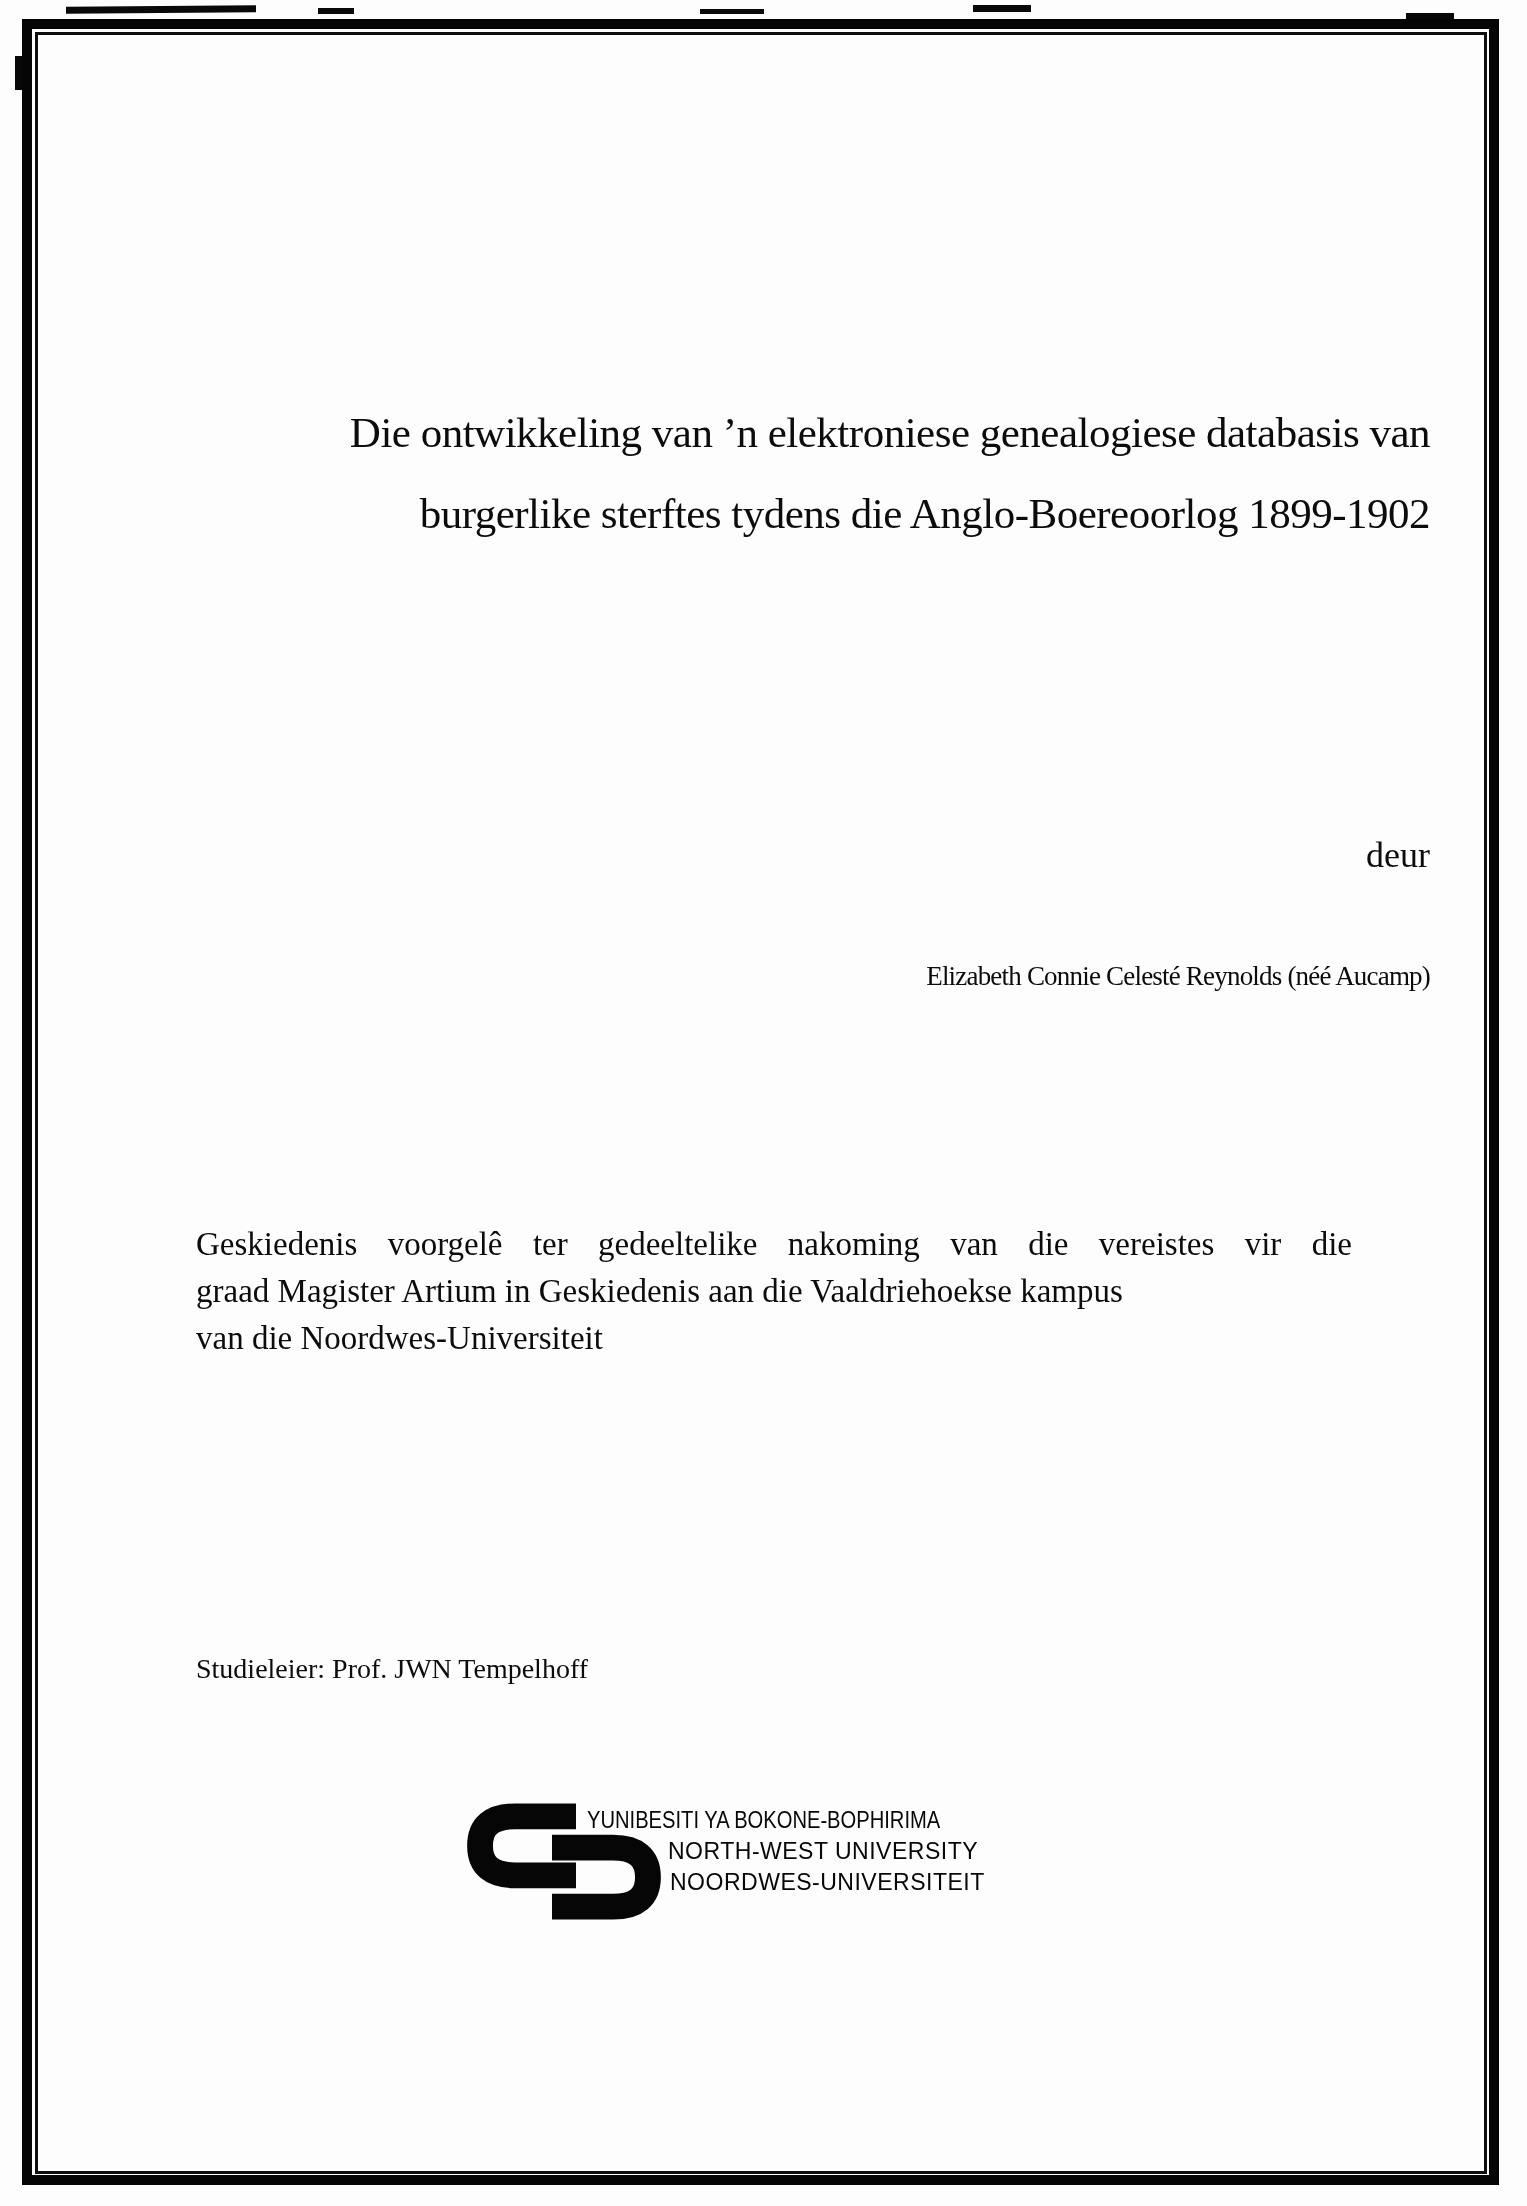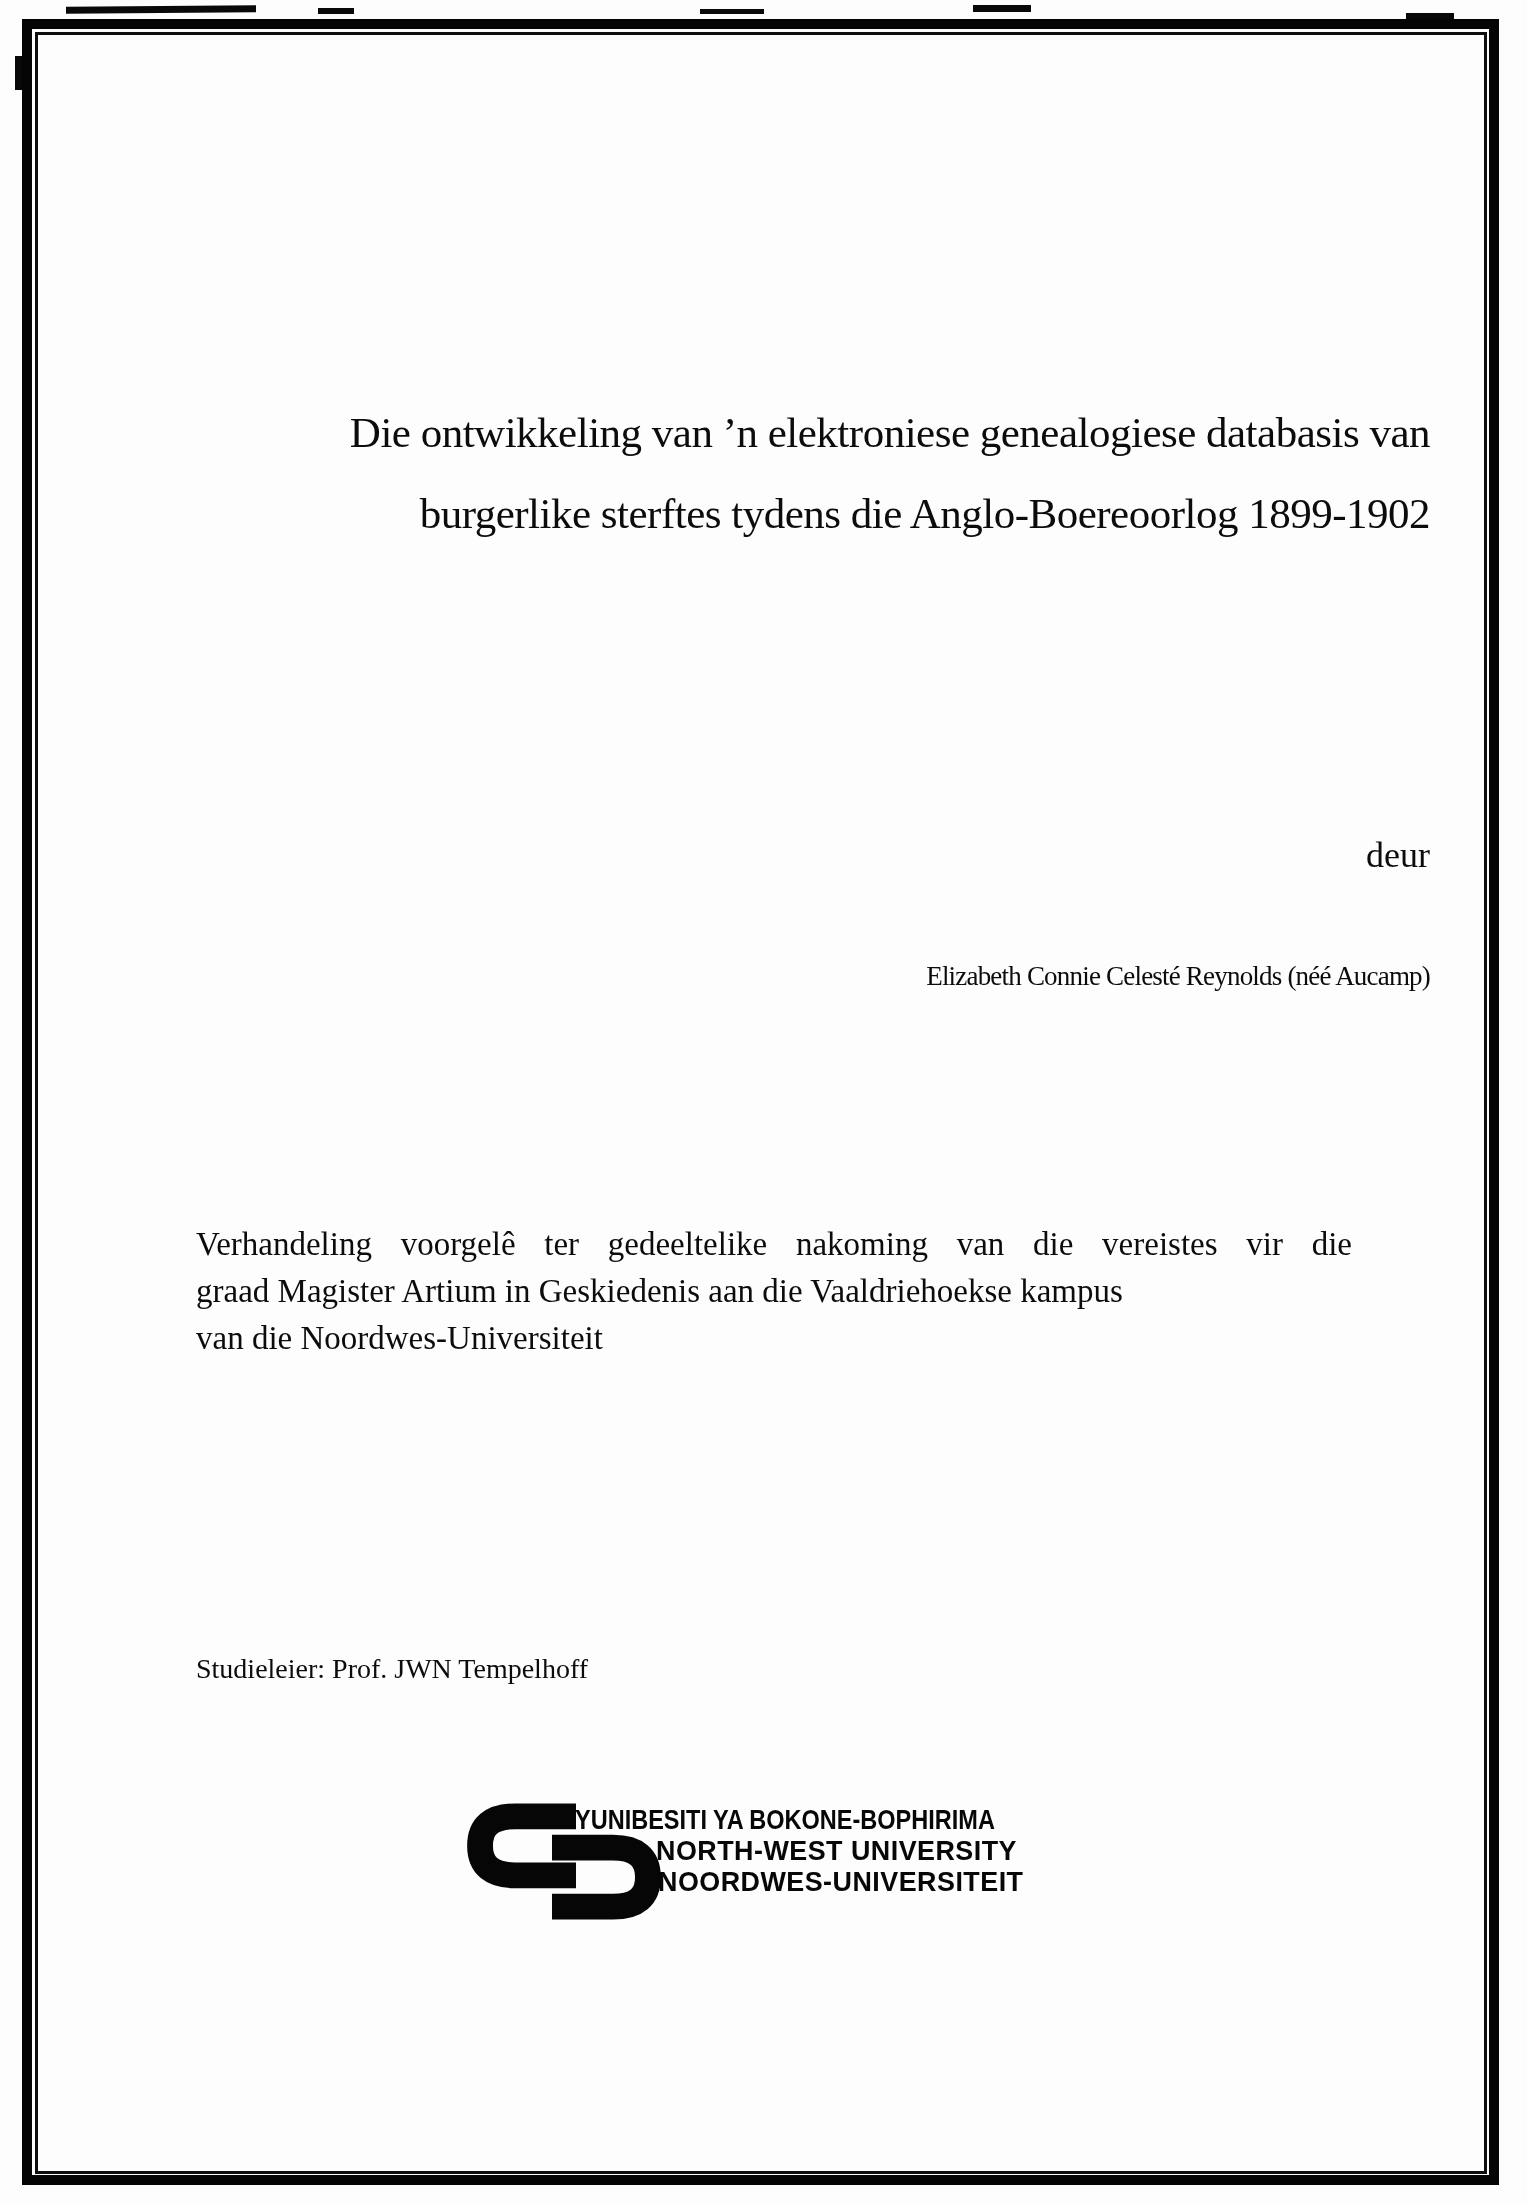--- a/index.html
+++ b/index.html
@@ -63,24 +63,24 @@
     position: absolute;
     left: 467px; top: 1796px;
     width: 600px; height: 140px;
   }
   .logo-mark {
     position: absolute;
     left: 0; top: 0;
   }
   .logo-text {
     position: absolute;
-    left: 108px; top: 8px;
+    left: 120px; top: 8px;
     font-family: "Liberation Sans", "DejaVu Sans", sans-serif;
-    font-weight: bold;
-    font-size: 28px;
+    font-weight: normal;
+    font-size: 24px;
     line-height: 31px;
     color: #070707;
     white-space: nowrap;
   }
   .logo-line1 { transform: scaleX(0.84); transform-origin: left top; }
   .logo-line2 { margin-left: 81px; letter-spacing: 0.5px; transform: scaleX(0.96); transform-origin: left top; }
   .logo-line3 { margin-left: 83px; letter-spacing: 0.5px; transform: scaleX(0.96); transform-origin: left top; }
   .artifact { position: absolute; background: #090909; }
 </style>
 </head>
@@ -99,21 +99,21 @@
 <div class="centered-block thesis-title">
   <div>Die ontwikkeling van ’n elektroniese genealogiese databasis van</div>
   <div>burgerlike sterftes tydens die Anglo-Boereoorlog 1899-1902</div>
 </div>
 
 <div class="centered-block byline">deur</div>
 
 <div class="centered-block author">Elizabeth Connie Celesté Reynolds (néé Aucamp)</div>
 
 <div class="submission">
-  <div class="justified">Verhandeling voorgelê ter gedeeltelike nakoming van die vereistes vir die</div>
+  <div class="justified">Geskiedenis voorgelê ter gedeeltelike nakoming van die vereistes vir die</div>
   <div><span>graad </span><span class="italic">Magister Artium</span><span> in Geskiedenis aan die Vaaldriehoekse kampus</span></div>
   <div>van die Noordwes-Universiteit</div>
 </div>
 
 <div class="supervisor-block">
   <div>Studieleier: Prof. JWN Tempelhoff</div>
 </div>
 
 <div class="logo">
   <svg class="logo-mark" width="194" height="131" viewBox="0 0 210 142" xmlns="http://www.w3.org/2000/svg">

